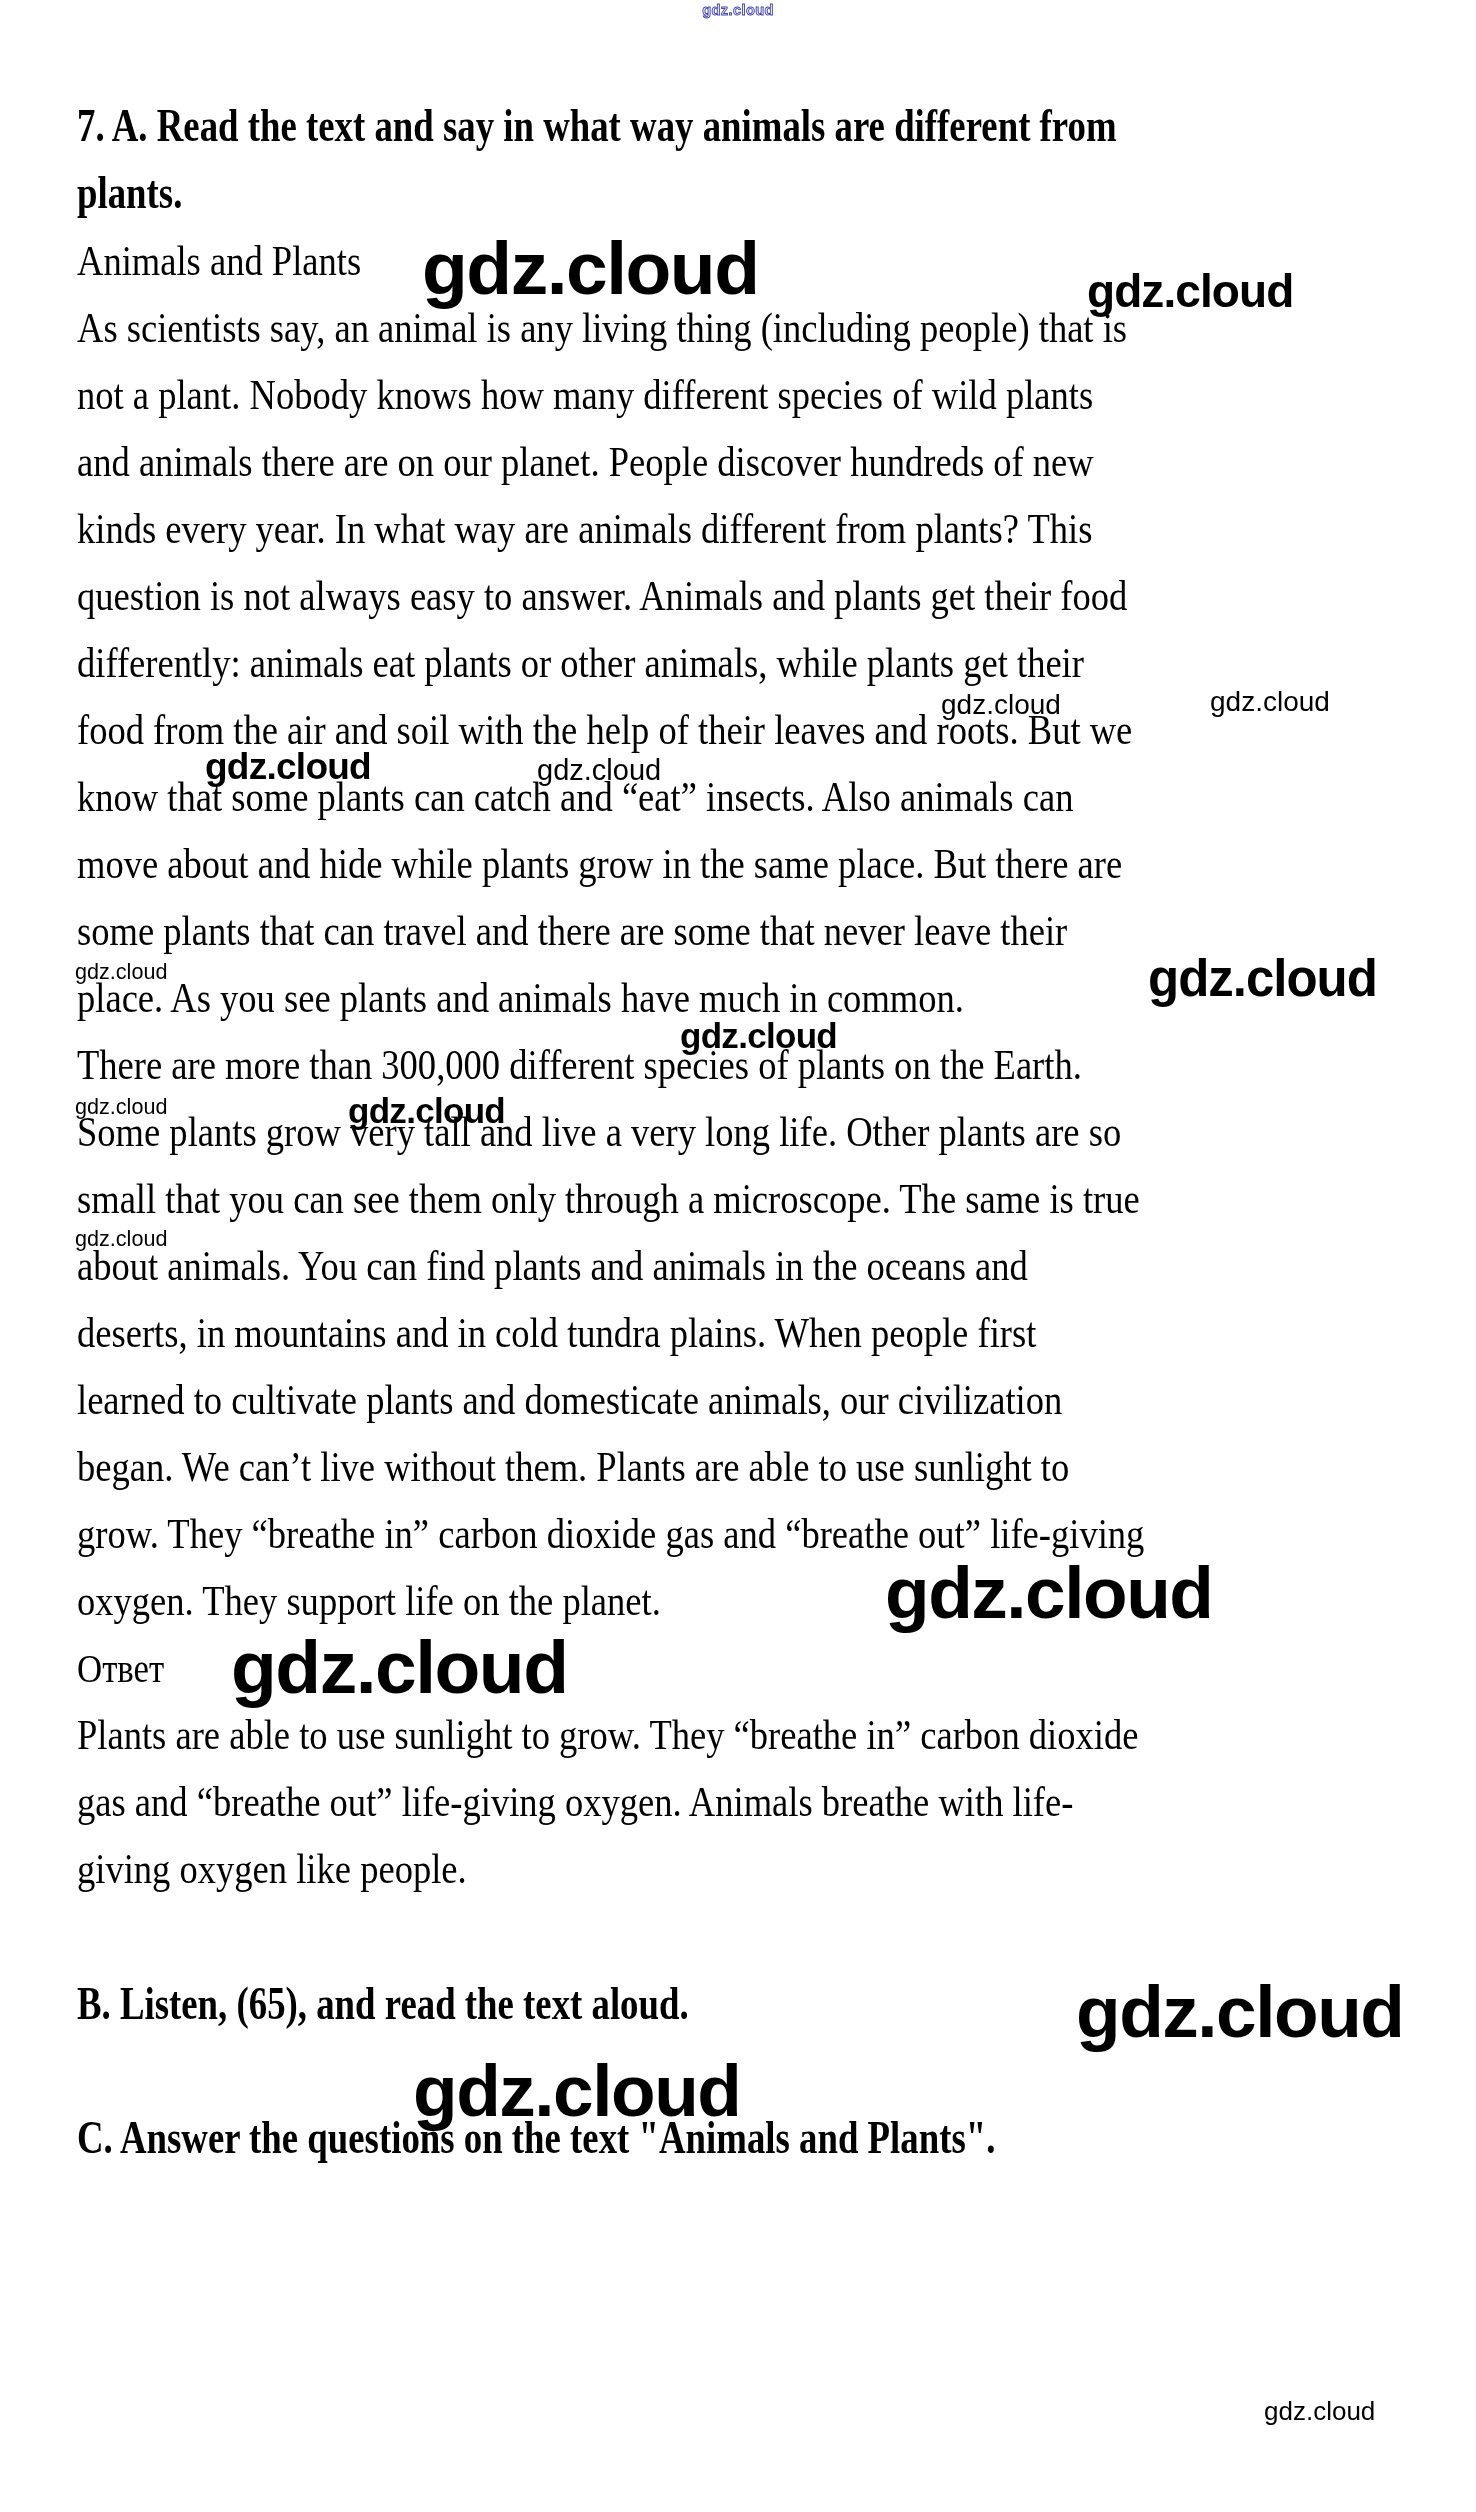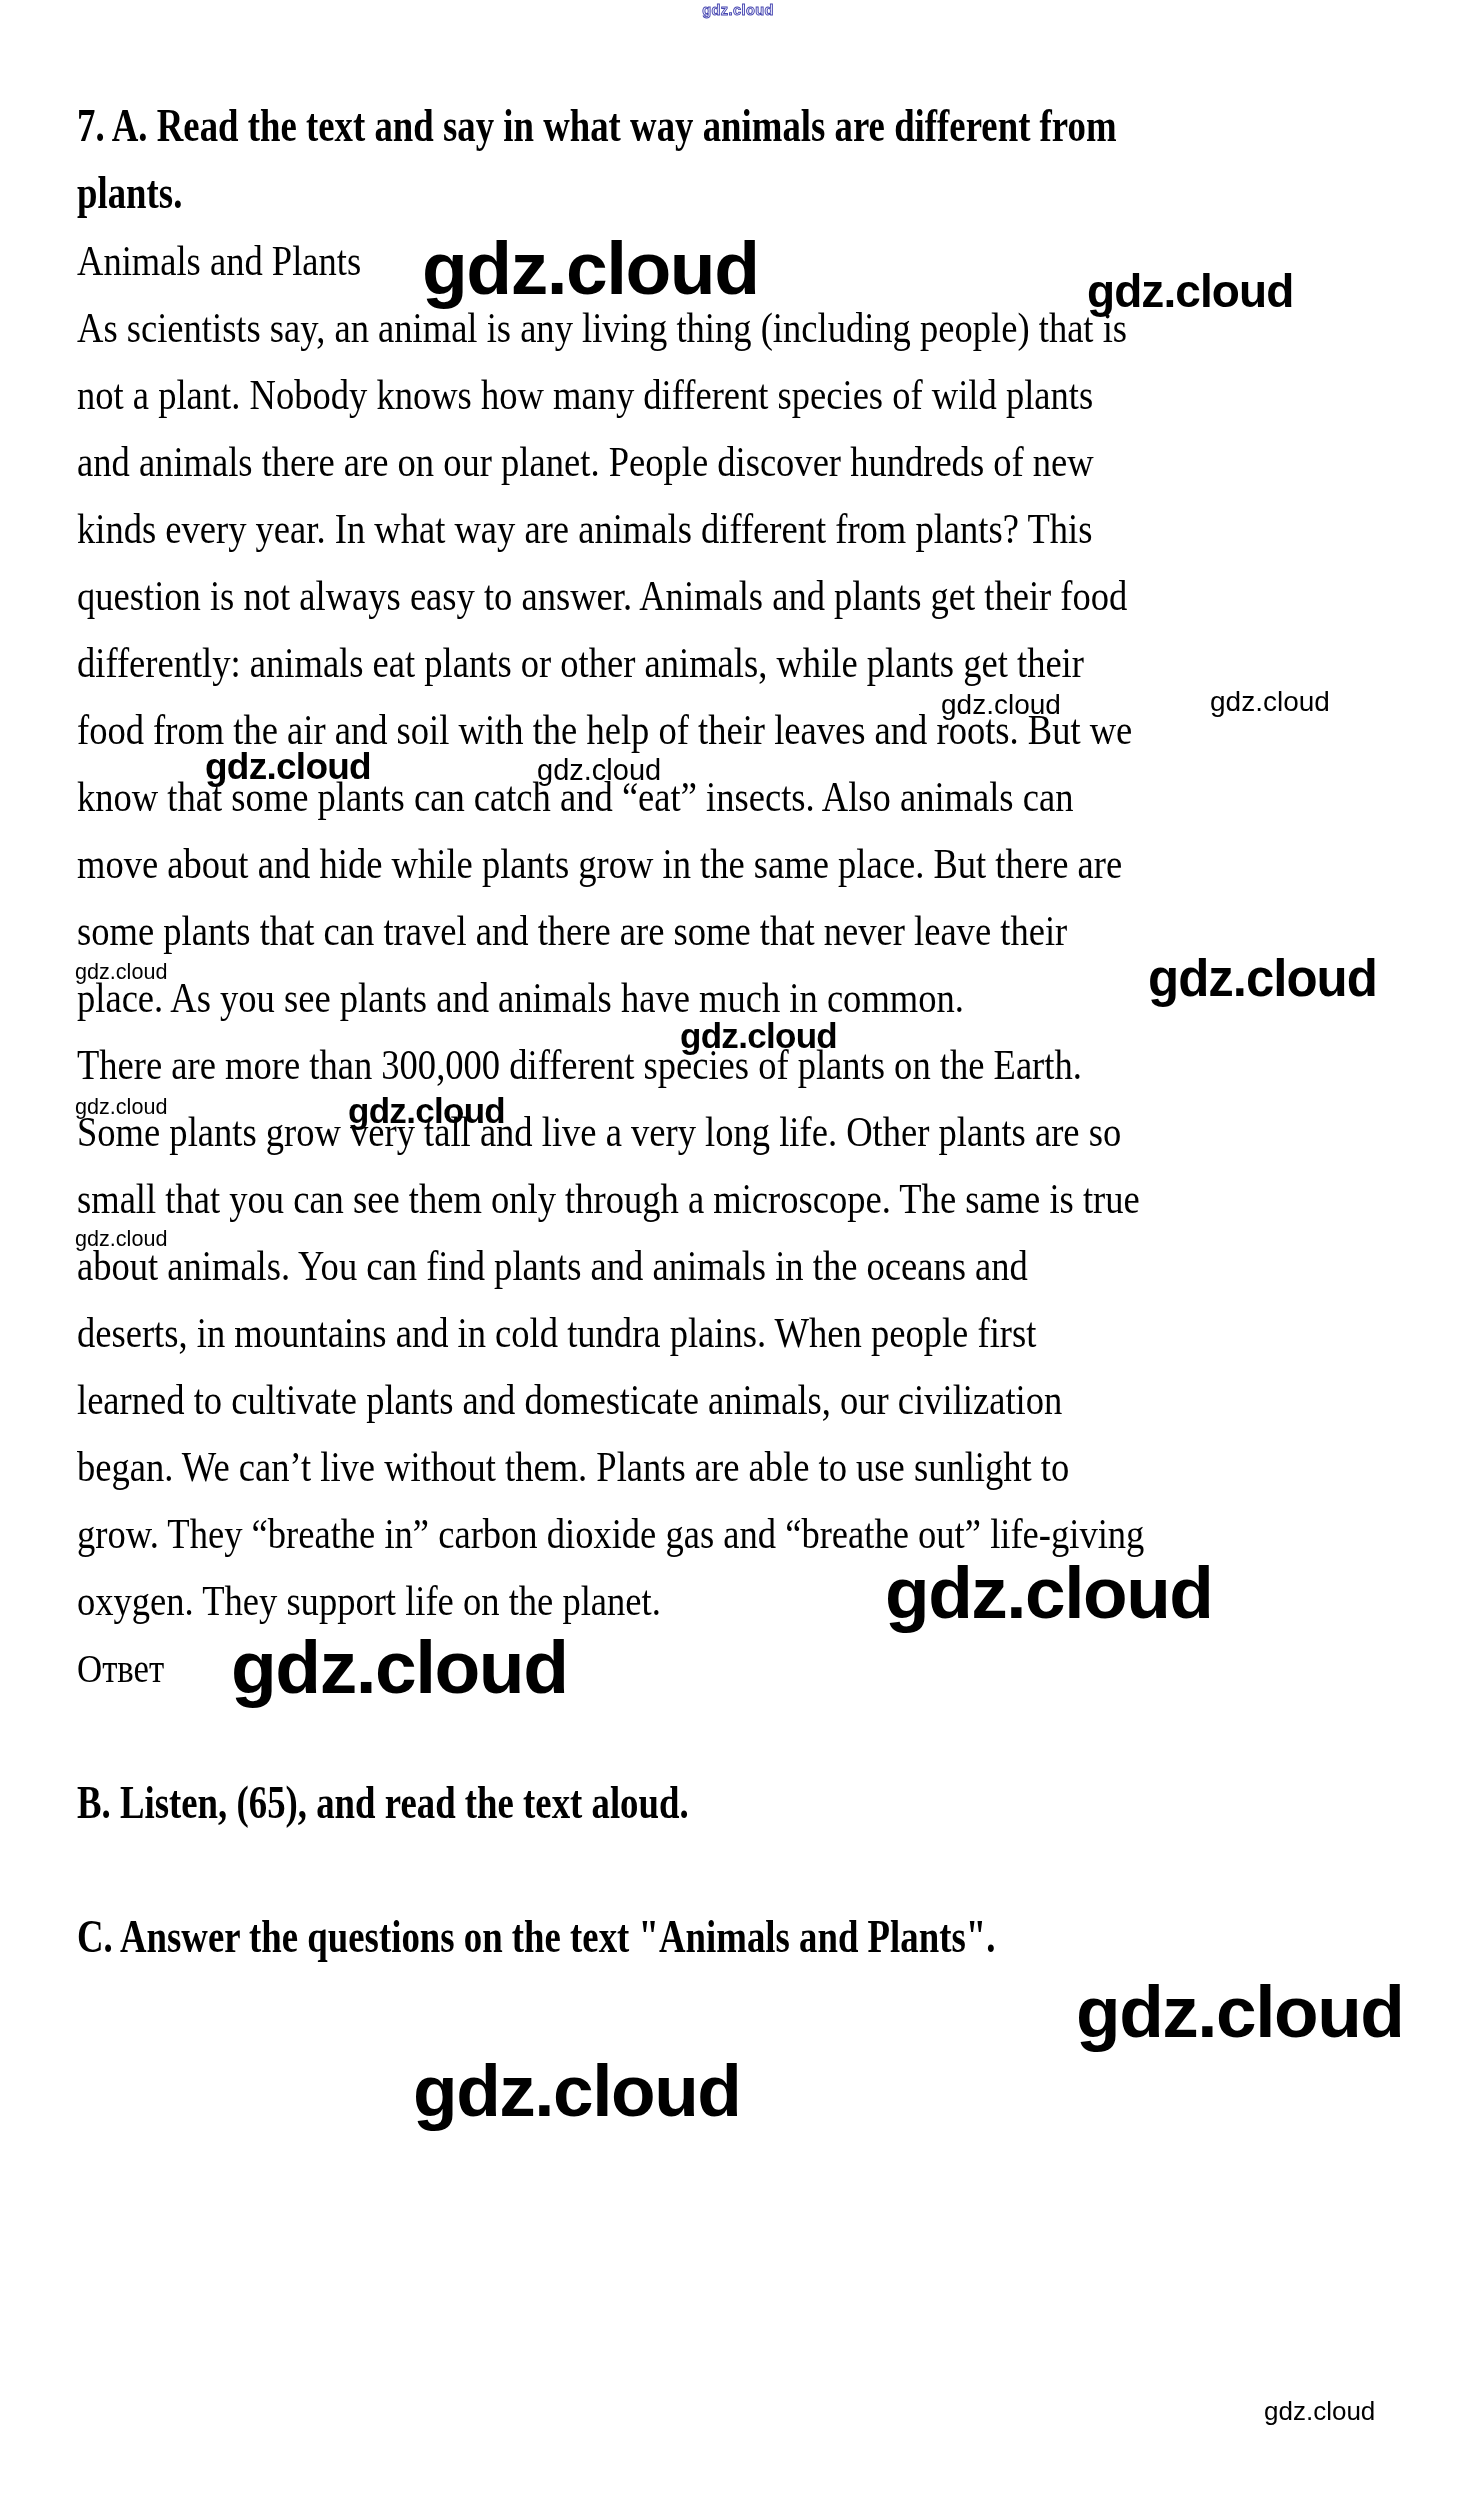--- a/index.html
+++ b/index.html
@@ -126,20 +126,26 @@
         <div class="line">about animals. You can find plants and animals in the oceans and</div>
         <div class="line">deserts, in mountains and in cold tundra plains. When people first</div>
         <div class="line">learned to cultivate plants and domesticate animals, our civilization</div>
         <div class="line">began. We can’t live without them. Plants are able to use sunlight to</div>
         <div class="line">grow. They “breathe in” carbon dioxide gas and “breathe out” life-giving</div>
         <div class="line">oxygen. They support life on the planet.</div>
       </div>
 
     <div class="line answer-label">Ответ</div>
 
+    <div>
+
+    <div class="line">Plants are able to use sunlight to grow. They “breathe in” carbon dioxide</div>
+        <div class="line">gas and “breathe out” life-giving oxygen. Animals breathe with life-</div>
+        <div class="line">giving oxygen like people.</div>
+      </div>
 
     <div class="line bold part-b">B. Listen, (65), and read the text aloud.</div>
 
     <div class="line bold part-c">C. Answer the questions on the text "Animals and Plants".</div>
 
 
   </div>
 </div>
 
 

